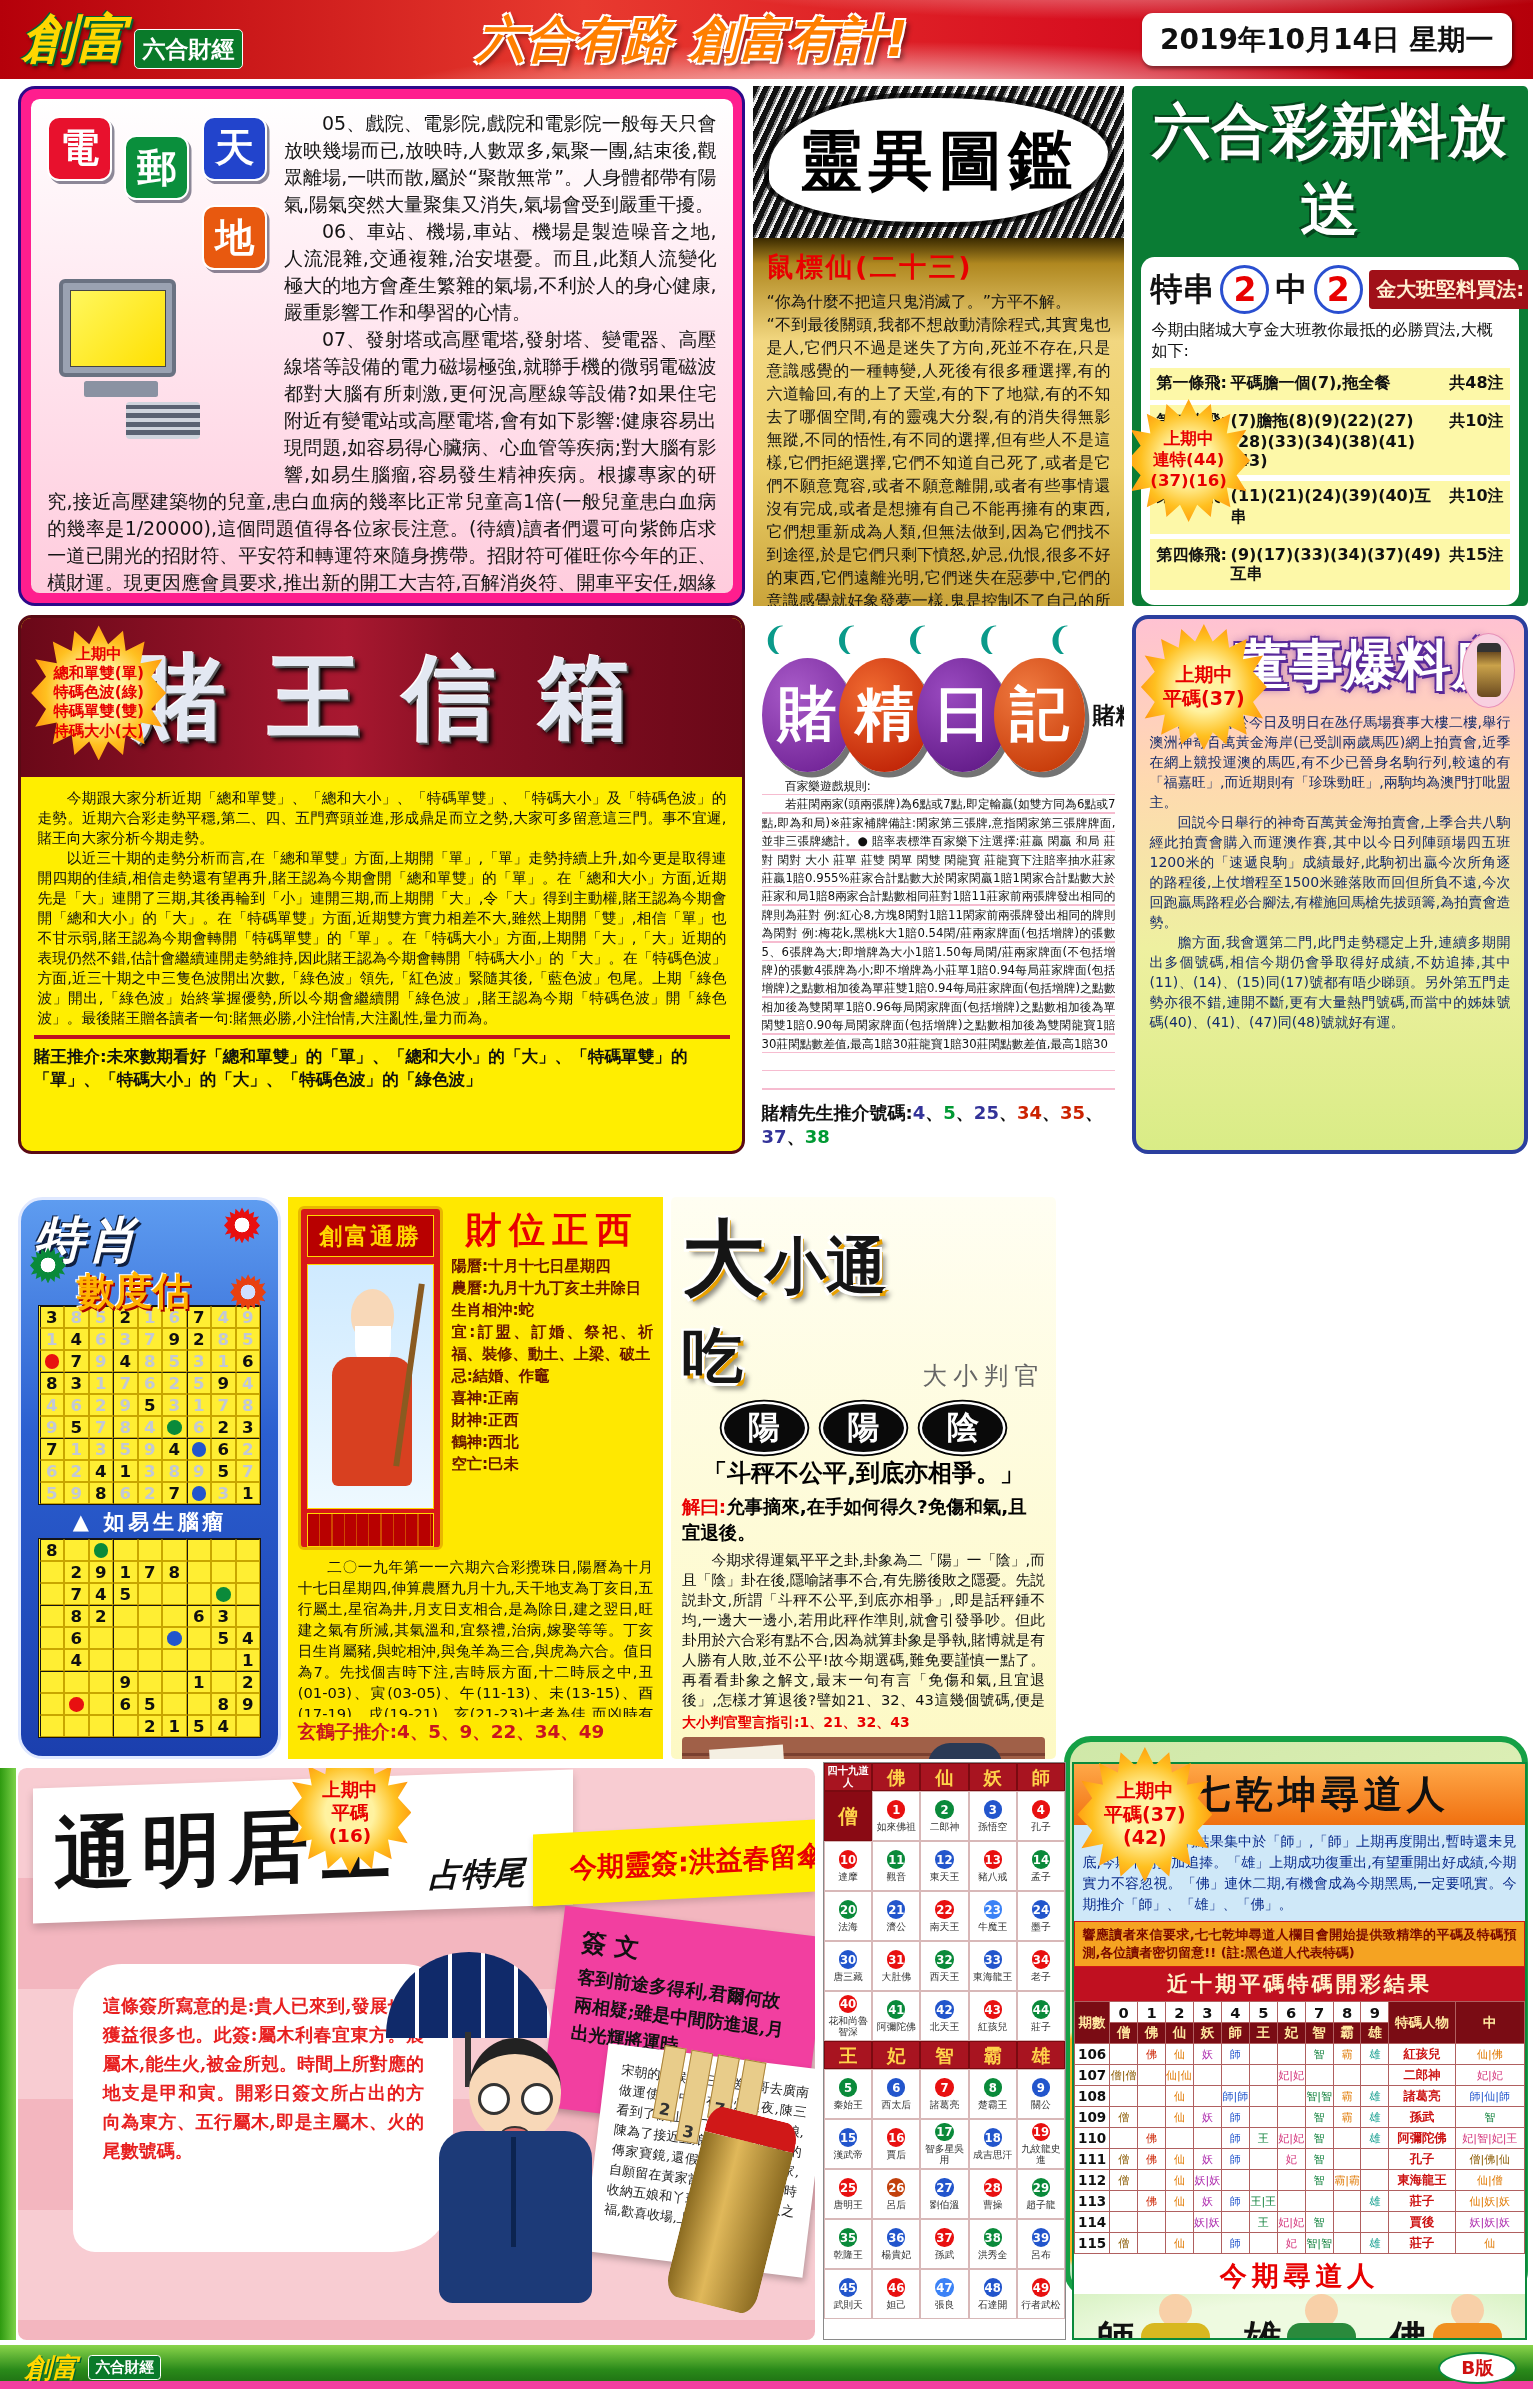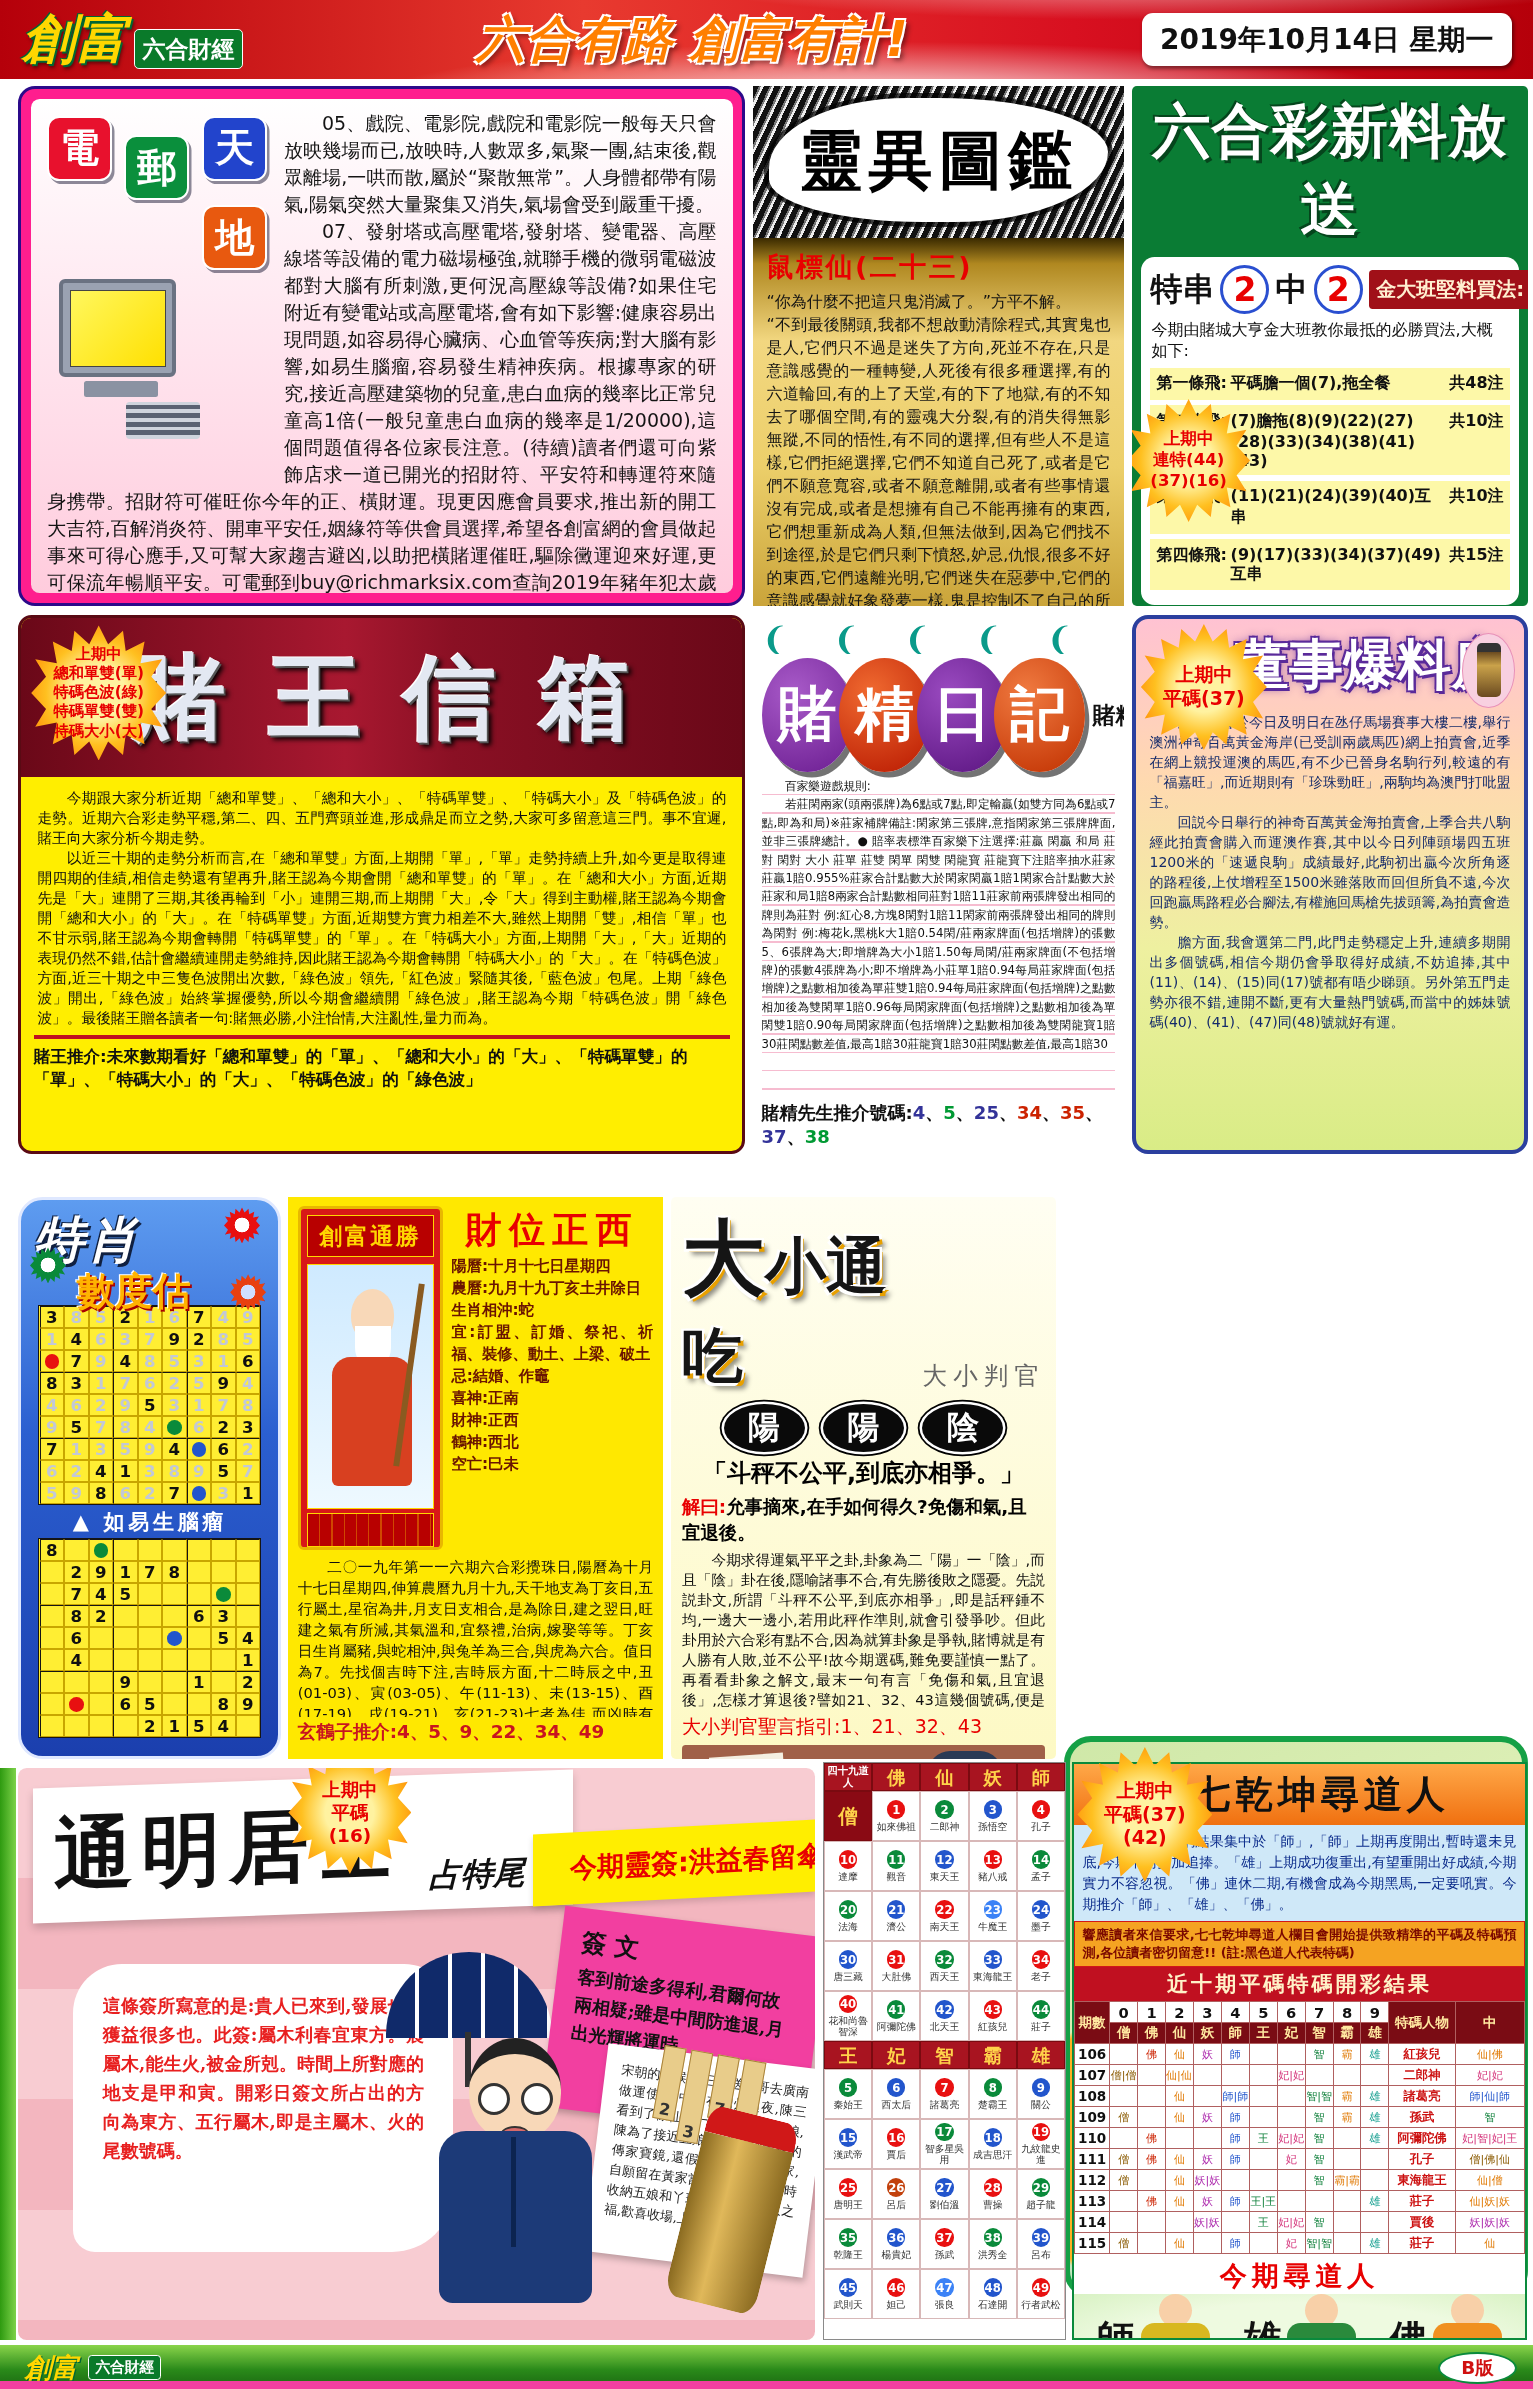--- a/index.html
+++ b/index.html
@@ -125,21 +125,21 @@
 .dx-title-row{display:flex;align-items:flex-end}
 .dx-t .big{font-size:83px;font-weight:900;color:#151515;text-shadow:-2.5px -2.5px 0 #fff,2.5px -2.5px 0 #fff,-2.5px 2.5px 0 #fff,3.1px 3.1px 0 #e8a000,5.5px 5.5px 4.9px rgba(0,0,0,.45)}
 .dx-t .rest{font-size:61px;font-weight:900;color:#151515;text-shadow:-2.5px -2.5px 0 #fff,2.5px -2.5px 0 #fff,-2.5px 2.5px 0 #fff,3.1px 3.1px 0 #e8a000,5.5px 5.5px 4.9px rgba(0,0,0,.45)}
 .dx-author{font-size:24.5px;color:#666;letter-spacing:6.1px;margin:0 0 6.1px auto;white-space:nowrap}
 .dx-ovals{display:flex;gap:18.4px;justify-content:center;margin:6.1px 0 3.7px}
 .dx-oval{width:81px;height:48px;background:#0a0a0a;border-radius:50%;color:#fff;font-size:32px;font-weight:900;display:flex;align-items:center;justify-content:center;box-shadow:0 0 0 2.5px #fff,0 0 0 4.3px #000}
 .dx-quote{font-size:24px;font-weight:900;text-align:center;margin:4.9px 0;color:#000}
 .dx-jie{font-size:18.4px;font-weight:900;color:#000;line-height:26px}
 .dx-jie .lab{color:#e80000}
 .dx-p{font-size:14.7px;line-height:20px;color:#101010;text-align:justify;text-indent:2em;margin-top:3.7px;height:162px;overflow:hidden}
-.dx-tip{color:#e80000;font-size:19px;font-weight:400;margin:2.5px 0 4.9px}
+.dx-tip{color:#e80000;font-size:14px;font-weight:700;margin:2.5px 0 4.9px}
 .dx-scene{height:145px;border-radius:3.7px;position:relative;overflow:hidden;
  background:repeating-linear-gradient(0deg,#a06048 0 16px,#7a4030 16px 18.4px),#8a5040}
 .dx-poster{position:absolute;left:31px;top:9.8px;width:74px;height:117px;background:#f4efe2;transform:rotate(-4deg);display:flex;align-items:center;justify-content:center}
 .dx-man2{position:absolute;right:43px;top:6.1px;width:74px;height:135px;background:#2a3a55;border-radius:22px 22px 0 0}
 
 #p-tianji{left:1064px;top:1197px;width:464px;height:562px;border:6.1px solid #15a045;border-radius:27px;padding:8.6px 13.5px;position:relative;
  background:radial-gradient(circle at 20% 74%,#ffb020 0 26%,transparent 27%),radial-gradient(circle at 88% 97%,#ffb020 0 16%,transparent 17%),linear-gradient(150deg,#cfe8a8 0%,#dff0b8 45%,#8ed8cc 100%)}
 #tj-burst{position:absolute;left:7.4px;top:4.9px;width:135px;height:135px;font-size:19px;z-index:5}
 .tj-title{font-size:79px;font-weight:900;color:#fff;text-align:center;margin-left:86px;letter-spacing:1.2px;white-space:nowrap;
  text-shadow:3.1px 3.1px 0 #0b7a34,-2.5px -2.5px 0 #0b7a34,2.5px -2.5px 0 #0b7a34,-2.5px 2.5px 0 #0b7a34,5.5px 5.5px 6.1px rgba(0,0,0,.35)}
@@ -238,20 +238,21 @@
         </div>
       <div class="pc-icon">
         <div class="pc-screen">
             <div class="pc-glass"></div>
           </div>
         <div class="pc-base"></div>
         <div class="pc-kbd"></div>
       </div>
     </div>
     <p class="email-p">05、戲院、電影院,戲院和電影院一般每天只會放映幾場而已,放映時,人數眾多,氣聚一團,結束後,觀眾離場,一哄而散,屬於“聚散無常”。人身體都帶有陽氣,陽氣突然大量聚集又消失,氣場會受到嚴重干擾。</p>
+    <p class="email-p">06、車站、機場,車站、機場是製造噪音之地,人流混雜,交通複雜,治安堪憂。而且,此類人流變化極大的地方會產生繁雜的氣場,不利於人的身心健康,嚴重影響工作和學習的心情。</p>
     <p class="email-p">07、發射塔或高壓電塔,發射塔、變電器、高壓線塔等設備的電力磁場極強,就聯手機的微弱電磁波都對大腦有所刺激,更何況高壓線等設備?如果住宅附近有變電站或高壓電塔,會有如下影響:健康容易出現問題,如容易得心臟病、心血管等疾病;對大腦有影響,如易生腦瘤,容易發生精神疾病。根據專家的研究,接近高壓建築物的兒童,患白血病的幾率比正常兒童高1倍(一般兒童患白血病的幾率是1/20000),這個問題值得各位家長注意。(待續)讀者們還可向紫飾店求一道已開光的招財符、平安符和轉運符來隨身携帶。招財符可催旺你今年的正、橫財運。現更因應會員要求,推出新的開工大吉符,百解消炎符、開車平安任,姻緣符等供會員選擇,希望各創富網的會員做起事來可得心應手,又可幫大家趨吉避凶,以助把橫賭運催旺,驅除黴運迎來好運,更可保流年暢順平安。可電郵到buy@richmarksix.com查詢2019年豬年犯太歲的四個生肖為屬豬-值太歲,屬蛇-冲太歲,屬猴-害太歲、屬虎-破太歲,各位讀者切記儘快向(紫飾店)求一道太歲符旁身,以化解來早太歲封你們帶來的的侵害。</p>
   </div>
 </div>
 
 <div id="p-lingyi" class="panel">
   <div class="ly-top">
     <div class="ly-blob">
         <span class="ly-title">靈異圖鑑</span>
       </div>
   </div>

